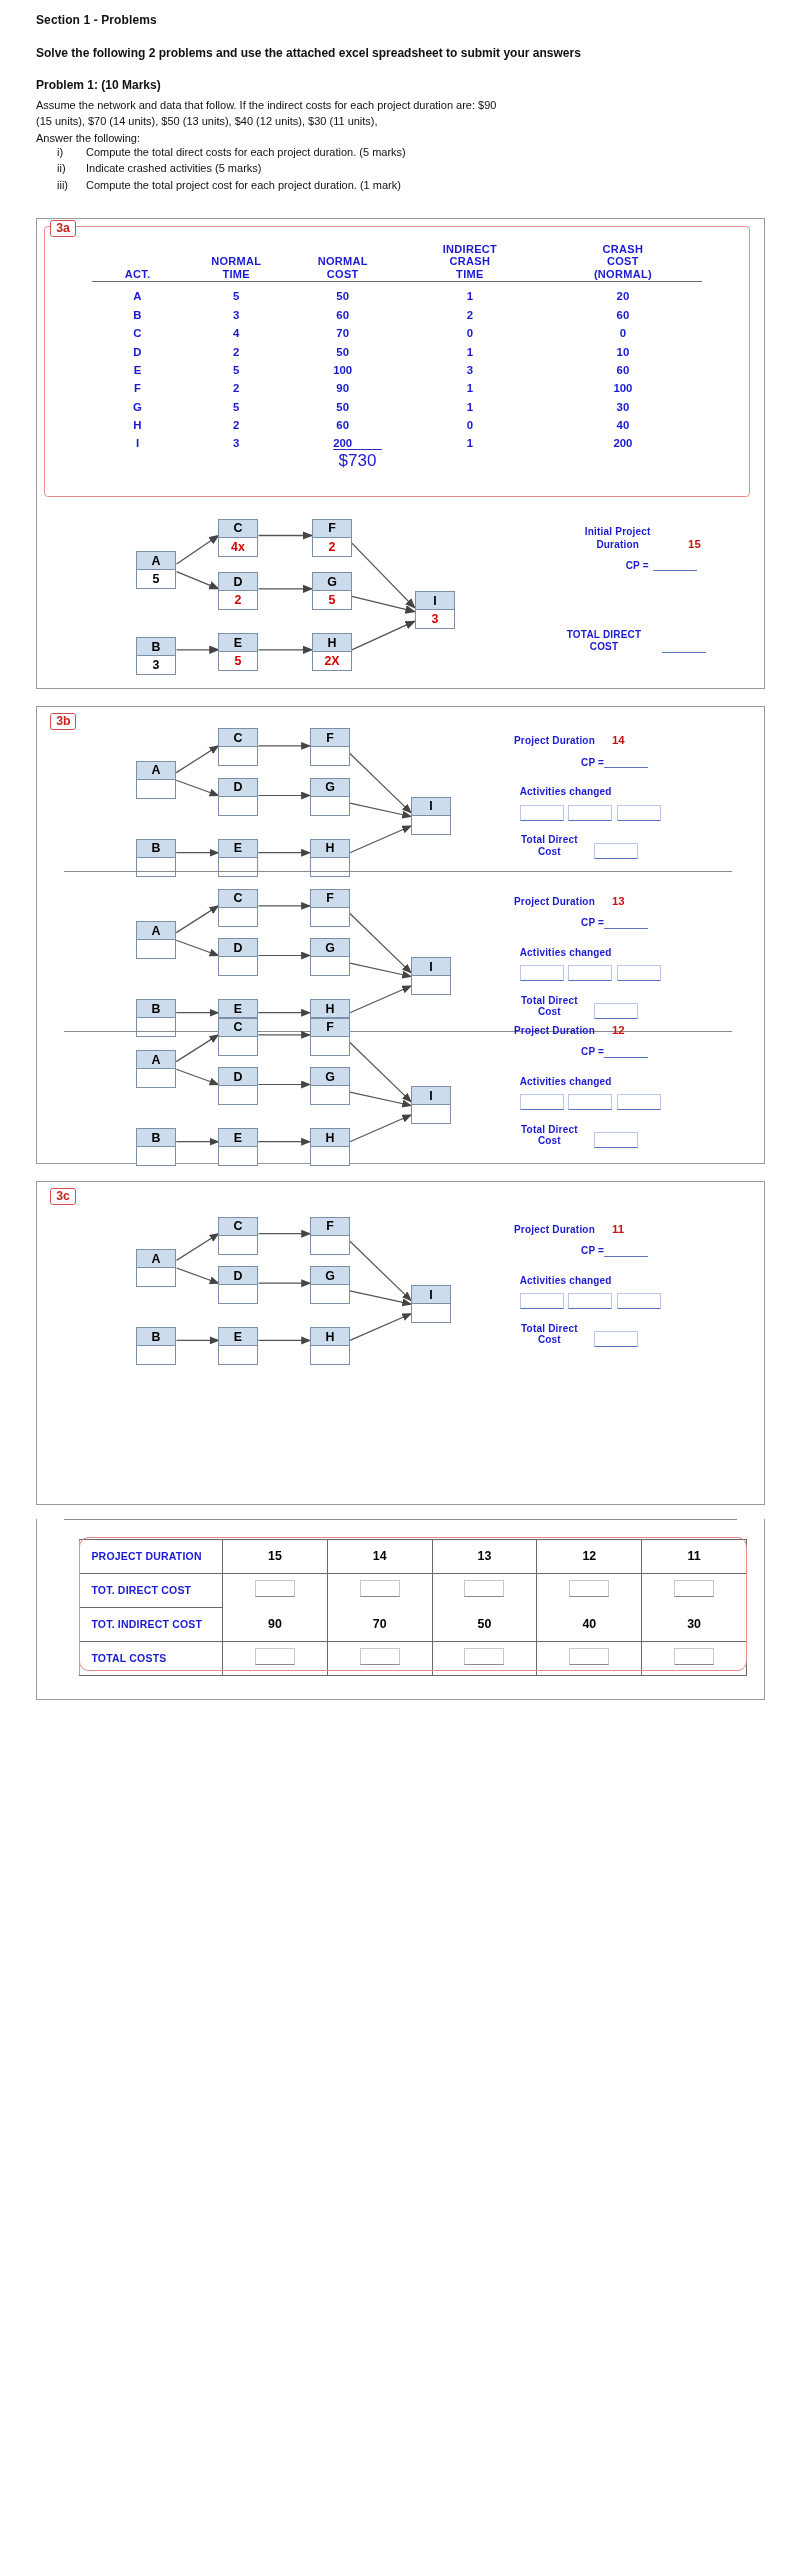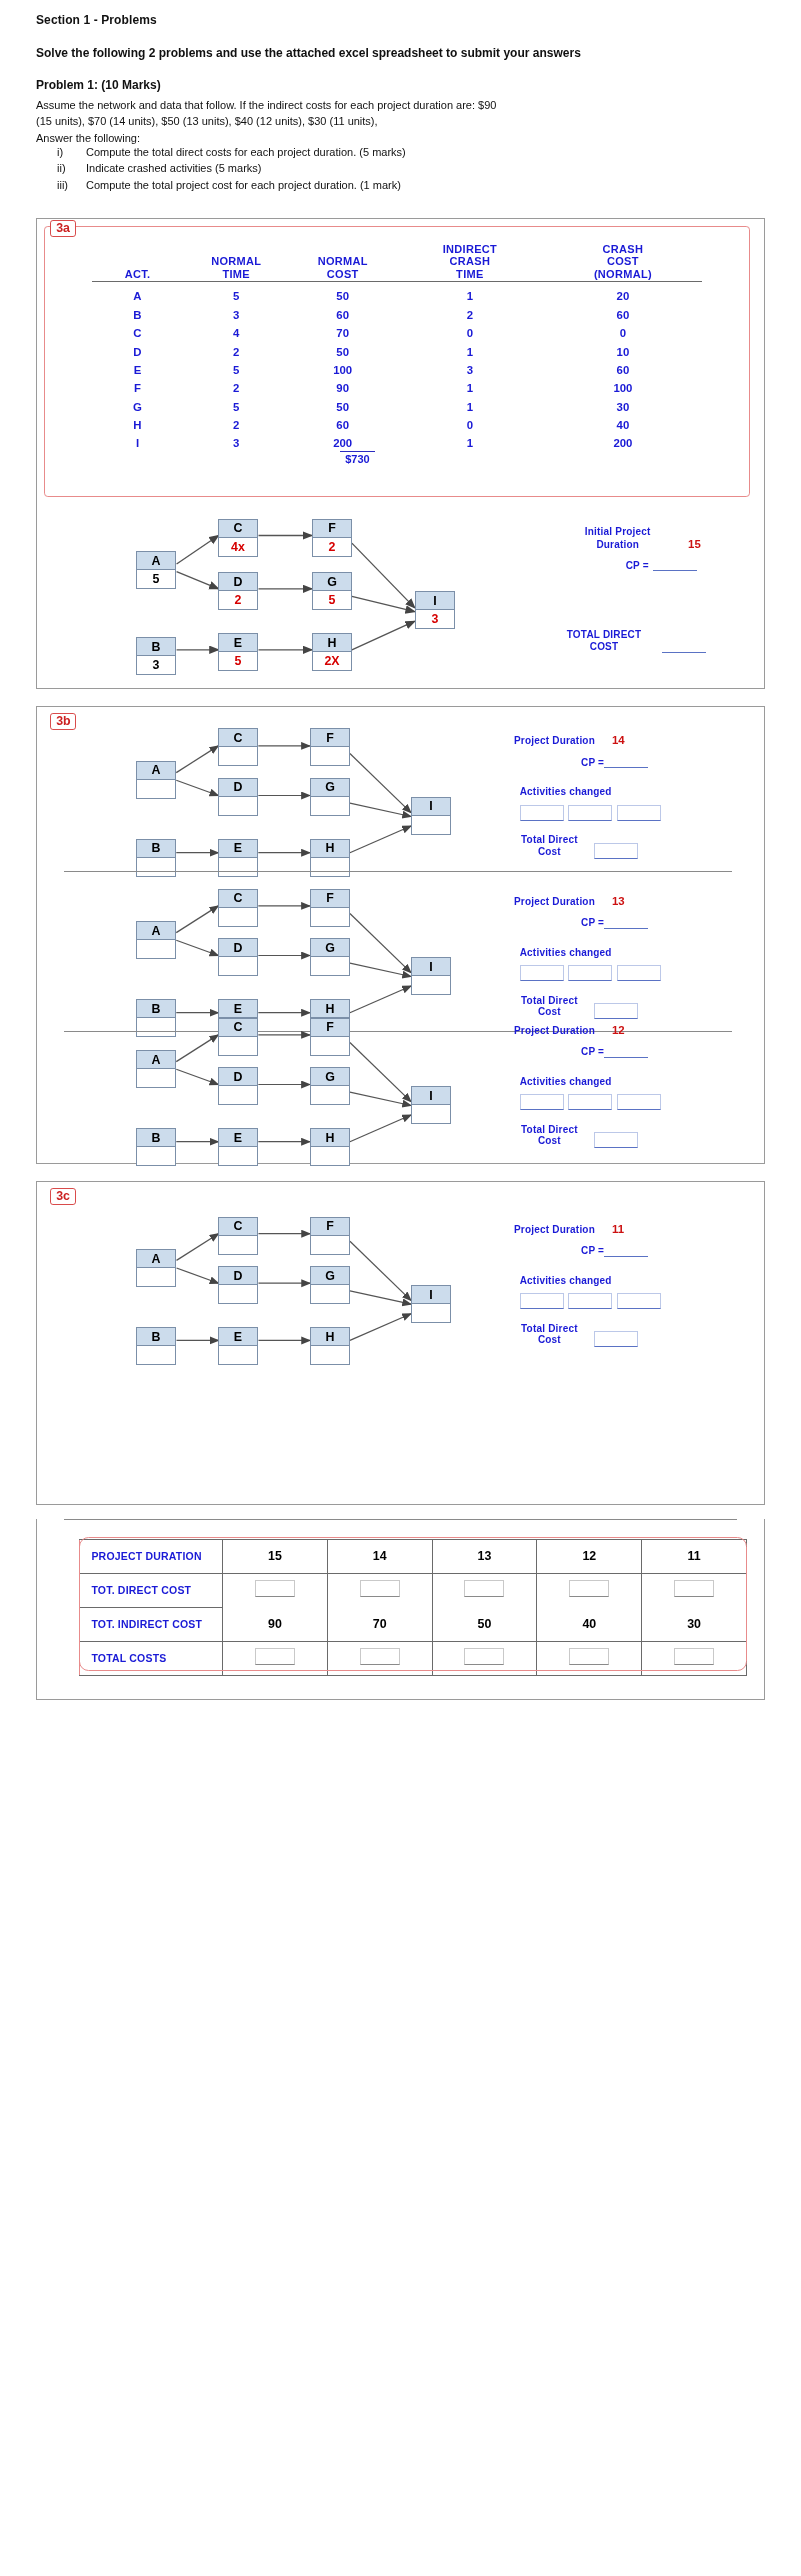--- a/index.html
+++ b/index.html
@@ -209,21 +209,21 @@
           <tr>
             <td>I</td>
             <td>3</td>
             <td>200</td>
             <td>1</td>
             <td>200</td>
           </tr>
         </tbody>
     </table>
     <div style="text-align:center; margin-left:95px; margin-top:-3.8px;">
-      <span class="sumline" style="color:#1a1ad6;font-weight:bold;font-size:11px;margin-left:-174px;">$730</span>
+      <span class="sumline" style="color:#1a1ad6;font-weight:normal;font-size:17px;margin-left:-174px;">$730</span>
     </div>
   </div>
 
   <div class="net" style="position:absolute; left:0; top:286px; width:725px; height:181px;">
     <svg class="edges" width="725" height="181" viewBox="0 0 760 190">
       <defs>
         <marker id="ah" markerWidth="9" markerHeight="9" refX="7" refY="3.2" orient="auto">
           <path d="M0,0 L8,3.2 L0,6.4 z" fill="#444"></path>
         </marker>
       </defs>

